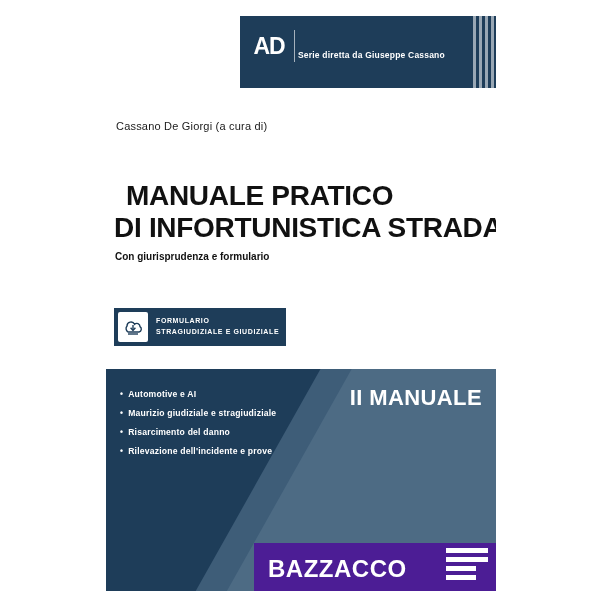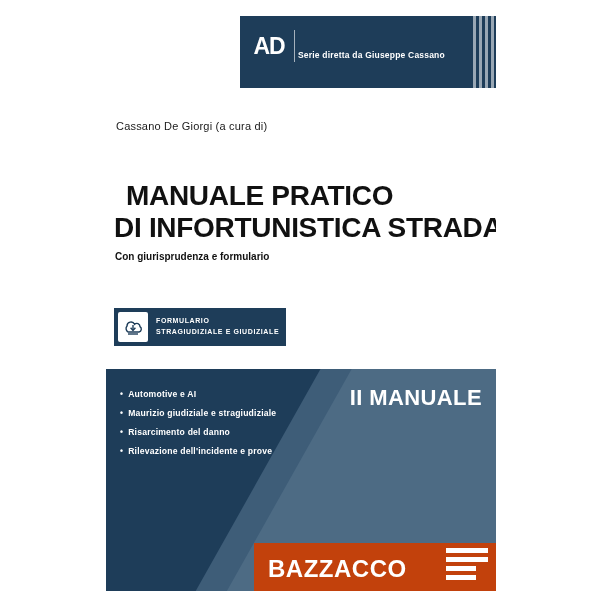--- a/index.html
+++ b/index.html
@@ -205,21 +205,21 @@
     font-weight: bold;
     letter-spacing: .4px;
   }
   
   .publisher {
     position: absolute;
     left: 148px;
     top: 527px;
     width: 242px;
     height: 48px;
-    background: #c2410c;
+    background: #4c1d95;
   }
   .publisher-name {
     position: absolute;
     left: 14px;
     top: 12px;
     color: #ffffff;
     font-size: 24px;
     font-weight: bold;
     letter-spacing: .5px;
   }

